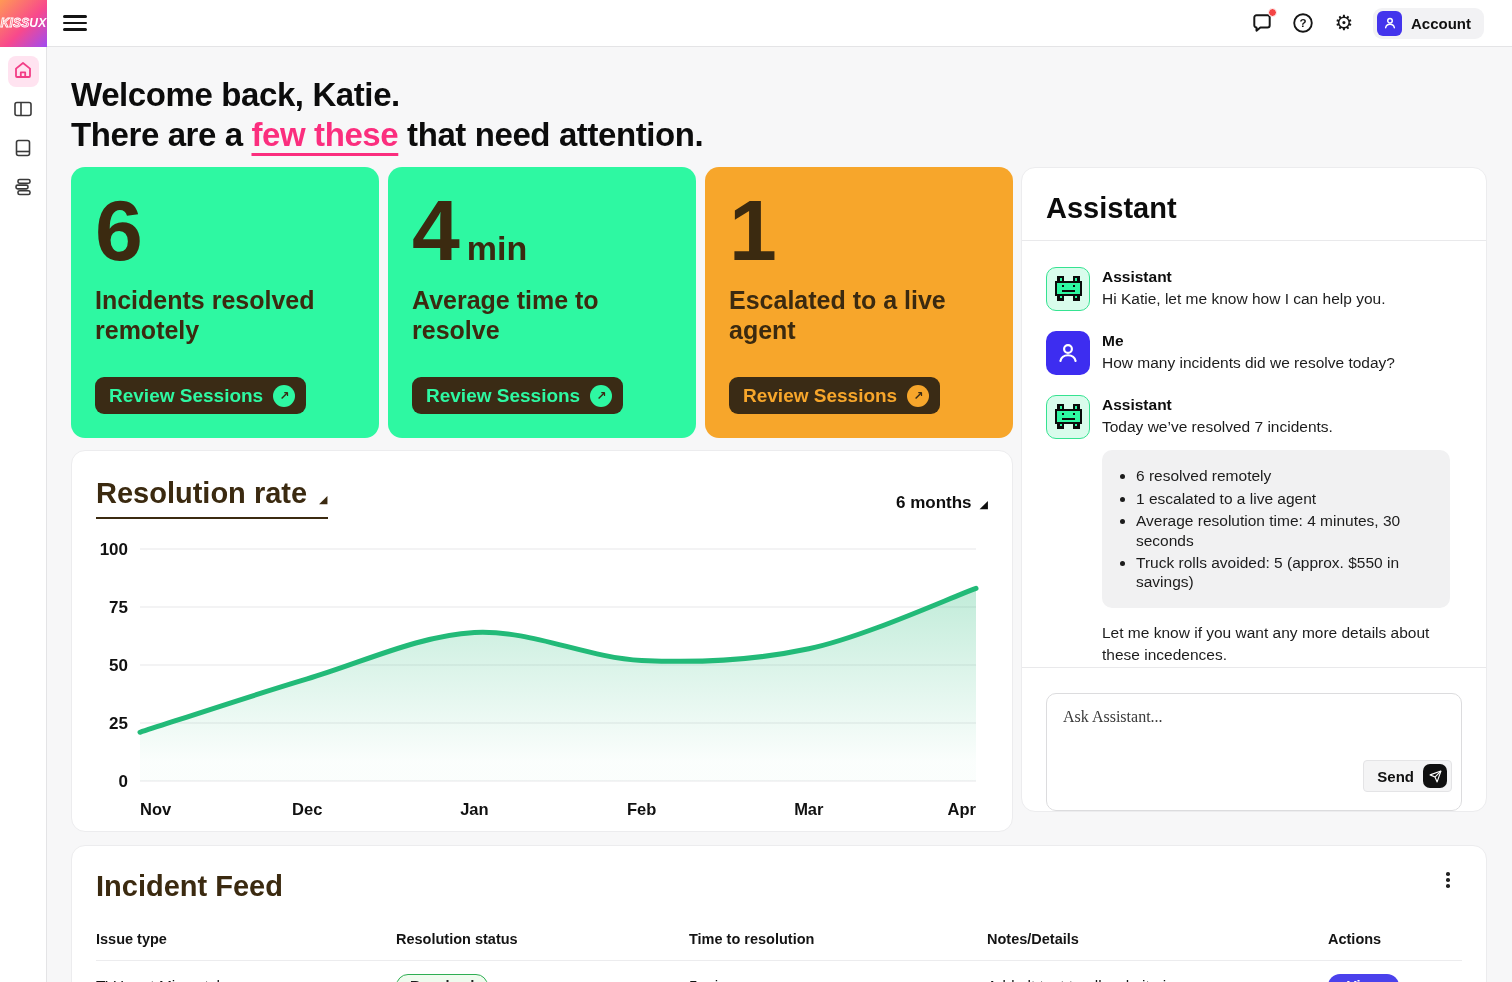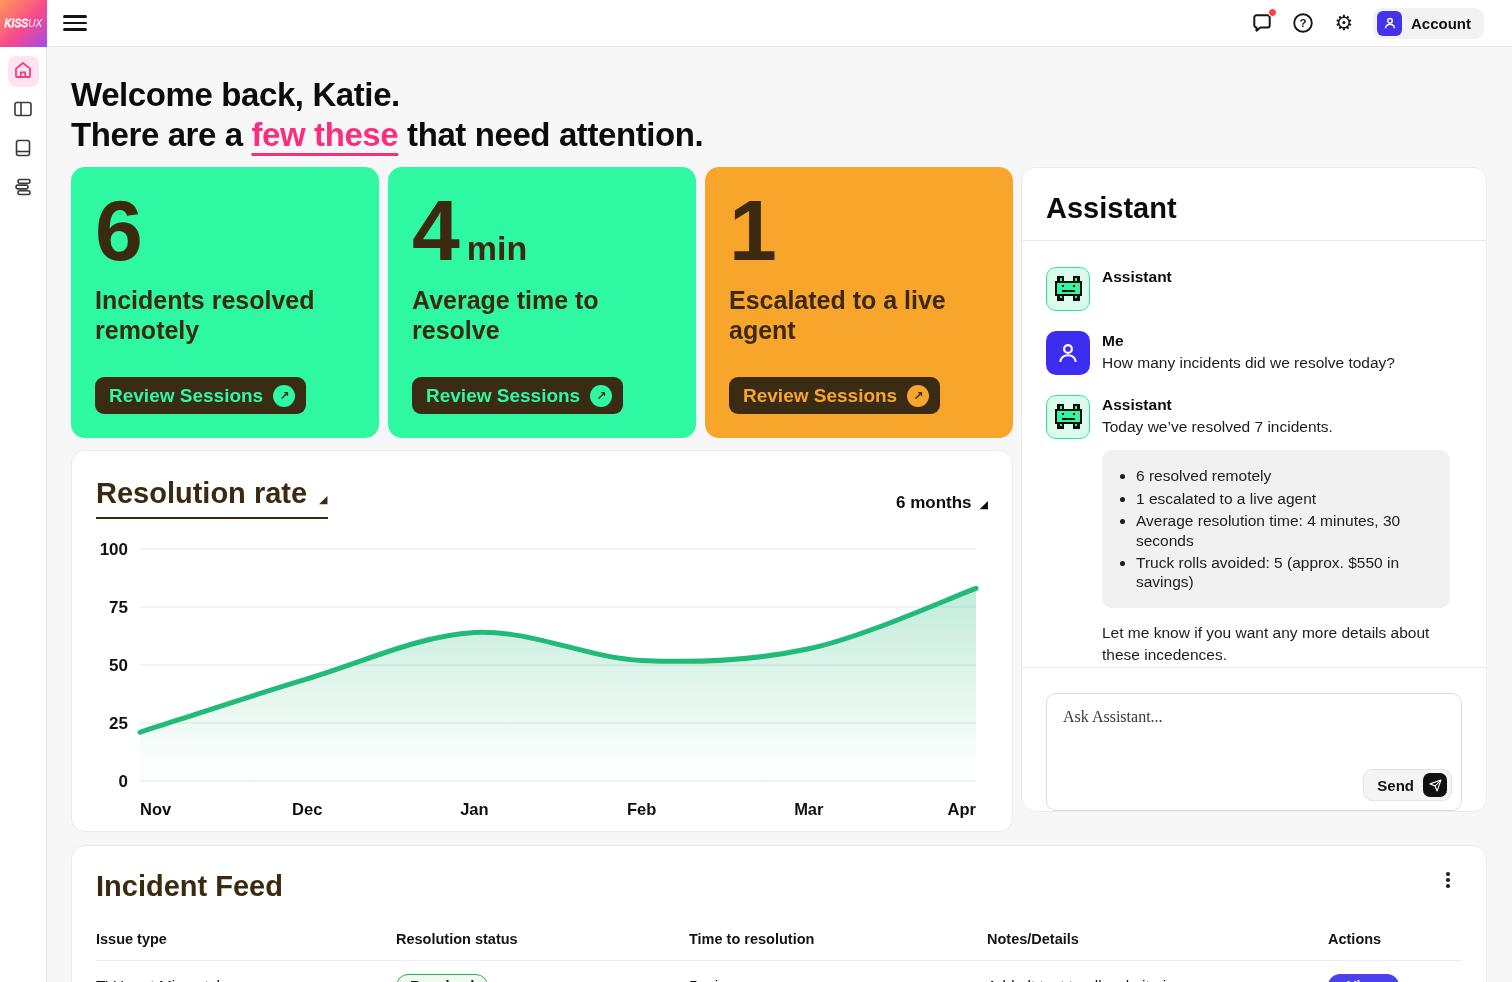--- a/index.html
+++ b/index.html
@@ -7,21 +7,21 @@
     --indigo:#4334EC; --chart-line:#22BA78; --border:#e7e7e9;
   }
   *{box-sizing:border-box;margin:0;padding:0}
   html,body{width:1512px;height:982px;overflow:hidden}
   body{font-family:"Liberation Sans","DejaVu Sans",sans-serif;background:#f7f7f8;color:#111;position:relative}
   button{font-family:inherit;cursor:pointer}
 
   
   .topbar{position:absolute;left:0;top:0;width:1512px;height:47px;background:#fff;border-bottom:1px solid #e4e4e6;display:flex;align-items:center;z-index:5}
   .logo{width:47px;height:47px;flex:none;background:linear-gradient(135deg,#ff9955 0%,#f8498c 55%,#9f4cf2 100%);display:flex;align-items:center;justify-content:center}
-  .logo-text{font-size:10px;font-weight:400;font-style:italic;color:#fff;letter-spacing:.2px;white-space:nowrap}
+  .logo-text{font-size:12px;font-weight:700;font-style:italic;color:#fff;letter-spacing:.2px;white-space:nowrap}
   .logo-text .kiss{color:rgba(255,255,255,.2);-webkit-text-stroke:.8px #fff}
   .hamburger{margin-left:16px;width:24px;height:20px;border:none;background:none;display:flex;flex-direction:column;justify-content:center;gap:4px}
   .hamburger span{display:block;height:2.6px;border-radius:2px;background:#141414}
   .topbar-right{margin-left:auto;display:flex;align-items:center;gap:17px;padding-right:28px}
   .icon-btn{position:relative;width:24px;height:24px;border:none;background:none;display:flex;align-items:center;justify-content:center;color:#161616}
   .notif-dot{position:absolute;top:-3px;right:-3px;width:9px;height:9px;border-radius:50%;background:#f44545;border:1.5px solid #fff}
   .gear-glyph{font-family:"DejaVu Sans",sans-serif;font-size:21px;line-height:1;color:#161616}
   .account-btn{display:flex;align-items:center;gap:9px;background:#f2f2f4;border:none;border-radius:9px;padding:3px 13px 3px 4px;height:31px;font-size:15px;font-weight:700;color:#111}
   .account-avatar{width:25px;height:25px;border-radius:6px;background:var(--indigo);display:flex;align-items:center;justify-content:center}
 
@@ -73,21 +73,21 @@
   .msg-body{padding-top:1px}
   .msg-name{font-weight:800;font-size:15.5px;color:#0d0d0d}
   .msg-text{font-size:15.5px;line-height:1.45;color:#1c1c1c;margin-top:2px}
   .info-box{background:#f1f1f2;border-radius:10px;padding:13px 16px 13px 14px;margin:12px 0 14px;max-width:348px}
   .info-box ul{margin:0;padding-left:20px}
   .info-box li{font-size:15.5px;line-height:1.25;margin:3px 0;color:#1c1c1c}
   .as-input-section{border-top:1px solid #e9e9eb;padding:25px 24px 0}
   .input-box{border:1px solid #dcdcde;border-radius:10px;height:118px;position:relative;padding:14px 16px;background:#fff}
   .input-box textarea{border:none;outline:none;resize:none;width:100%;height:56px;font-family:Liberation Serif, serif;font-size:16px;color:#111;background:transparent}
   .input-box textarea::placeholder{color:#3a3a3a;opacity:1}
-  .send-btn{position:absolute;right:9px;bottom:9px;display:flex;align-items:center;gap:9px;background:#f4f4f5;border:1px solid #e4e4e6;border-radius:9px;padding:3px 4px 3px 13px;height:32px;font-size:15px;font-weight:600;color:#111}
+  .send-btn{position:absolute;right:9px;bottom:18px;display:flex;align-items:center;gap:9px;background:#f4f4f5;border:1px solid #e4e4e6;border-radius:4px;padding:3px 4px 3px 13px;height:32px;font-size:15px;font-weight:600;color:#111}
   .send-chip{width:24px;height:24px;background:#101010;border-radius:7px;display:flex;align-items:center;justify-content:center}
 
   
   .feed-card{margin-top:13px;height:180px;padding:24px;position:relative}
   .feed-title{font-size:29px;font-weight:800;color:var(--brown)}
   .kebab{position:absolute;right:27px;top:22px;width:22px;height:24px;border:none;background:none;display:flex;flex-direction:column;align-items:center;justify-content:center;gap:2.5px}
   .kebab i{width:3.6px;height:3.6px;border-radius:50%;background:#232323}
   .feed-table{width:100%;border-collapse:collapse;margin-top:20px}
   .feed-table th{text-align:left;font-size:14.5px;font-weight:700;color:#141414;padding:8px 0 13px;border-bottom:1px solid #ececee}
   .feed-table td{font-size:15.5px;color:#141414;padding-top:13px;vertical-align:middle}
@@ -277,20 +277,21 @@
               </g>
               <g fill="#0b0b0b">
                 <rect x="4" y="4" width="1" height="1"></rect>
                   <rect x="9" y="4" width="1" height="1"></rect>
                 <rect x="4" y="6" width="6" height="1"></rect>
               </g>
             </svg>
           </span>
           <div class="msg-body">
             <div class="msg-name">Assistant</div>
+            <div class="msg-text">Hi Katie, let me know how I can help you.</div>
           </div>
         </div>
 
         <div class="msg">
           <span class="avatar me">
             <svg width="26" height="26" viewBox="0 0 24 24" fill="none" stroke="#fff" stroke-width="2" stroke-linecap="round">
                 <circle cx="12" cy="8.3" r="3.6"></circle>
                 <path d="M5 19.4c.8-3.6 3.7-5.3 7-5.3s6.2 1.7 7 5.3"></path>
               </svg>
           </span>

